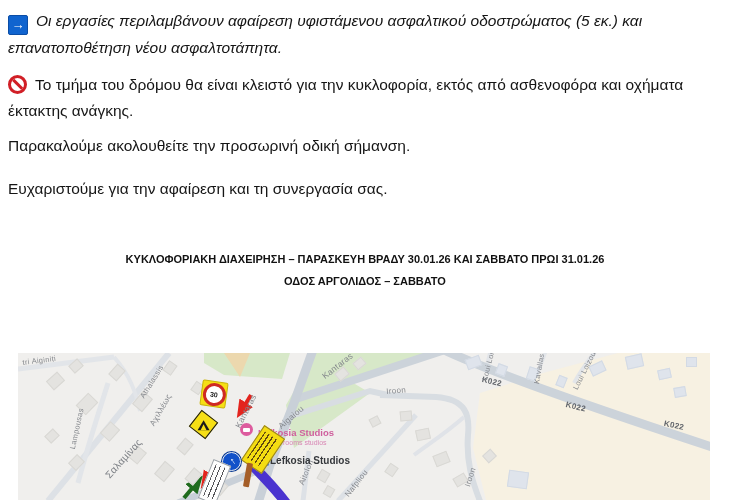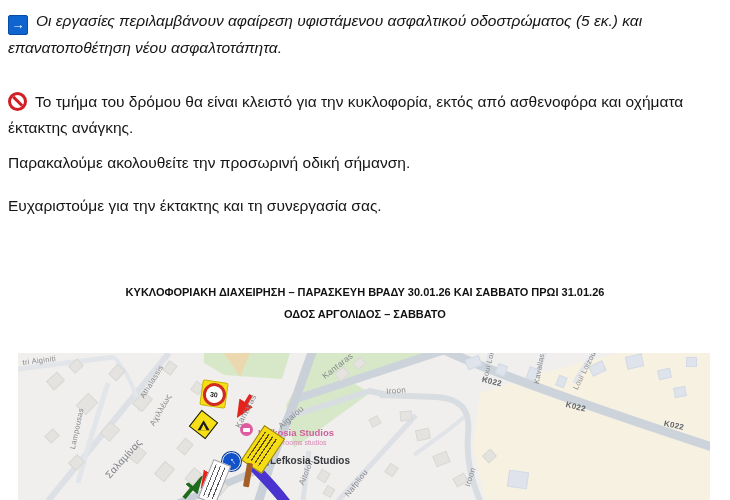--- a/index.html
+++ b/index.html
@@ -4,39 +4,39 @@
 <style>
   html,body{margin:0;padding:0;}
   body{
     width:730px;height:500px;overflow:hidden;background:#ffffff;
     font-family:"Liberation Sans","DejaVu Sans",sans-serif;color:#151515;
     position:relative;
   }
   .doc{padding:8px 8px 0 8px;font-size:15.5px;line-height:26px;}
   .para{margin:0;}
   .p1{margin-top:0;font-style:italic;}
-  .p2{margin-top:28px;}
+  .p2{margin-top:11px;}
   .p3{margin-top:27px;}
   .p4{margin-top:9px;}
   .p5{margin-top:17px;}
   .bullet-blue{
     width:18px;height:18px;background:#1064cf;border:1px solid #0b4da6;border-radius:2px;
     color:#fff;display:inline-flex;align-items:center;justify-content:center;
     font-size:13px;font-weight:bold;margin-right:8px;vertical-align:-3px;line-height:1;
   }
   .bullet-noentry{
     width:13px;height:13px;border-radius:50%;border:3px solid #d11f26;background:#fff;
     display:inline-block;position:relative;margin-right:8px;vertical-align:-4px;overflow:hidden;
   }
   .bullet-noentry::after{
     content:'';position:absolute;left:-2px;top:5.2px;width:18px;height:2.8px;background:#d11f26;
     transform:rotate(45deg);
   }
   .heading{font-weight:bold;font-size:11px;line-height:14px;text-align:center;color:#111;}
-  .h1line{margin-top:66px;}
+  .h1line{margin-top:50px;}
   .h2line{margin-top:8px;}
 
   
   .map{
     position:absolute;left:18px;top:353px;width:692px;height:147px;overflow:hidden;
     background:#f0efed;
   }
   .map svg{position:absolute;left:0;top:0;}
   .mlabel{
     position:absolute;color:#85888d;font-size:8px;white-space:nowrap;
@@ -83,21 +83,21 @@
 <body>
 
 <div class="doc">
   <p class="para p1">
     <span class="bullet-blue">→</span><span>Οι εργασίες περιλαμβάνουν αφαίρεση υφιστάμενου ασφαλτικού οδοστρώματος (5 εκ.) και επανατοποθέτηση νέου ασφαλτοτάπητα.</span>
   </p>
   <p class="para p2">
     <span class="bullet-noentry"></span><span>Το τμήμα του δρόμου θα είναι κλειστό για την κυκλοφορία, εκτός από ασθενοφόρα και οχήματα έκτακτης ανάγκης.</span>
   </p>
   <p class="para p4">Παρακαλούμε ακολουθείτε την προσωρινή οδική σήμανση.</p>
-  <p class="para p5">Ευχαριστούμε για την έκτακτης και τη συνεργασία σας.</p>
+  <p class="para p5">Ευχαριστούμε για την αφαίρεση και τη συνεργασία σας.</p>
   <div class="heading h1line">ΚΥΚΛΟΦΟΡΙΑΚΗ ΔΙΑΧΕΙΡΗΣΗ – ΠΑΡΑΣΚΕΥΗ ΒΡΑΔΥ 30.01.26 ΚΑΙ ΣΑΒΒΑΤΟ ΠΡΩΙ 31.01.26</div>
   <div class="heading h2line">ΟΔΟΣ ΑΡΓΟΛΙΔΟΣ – ΣΑΒΒΑΤΟ</div>
 </div>
 
 <div class="map">
   <svg width="692" height="147" viewBox="0 0 692 147">
     <defs>
       <marker id="mRed" markerWidth="5" markerHeight="5" refX="3" refY="2" orient="auto">
         <path d="M0,0 L4.5,2 L0,4 Z" fill="#e3241d"></path>
       </marker>

